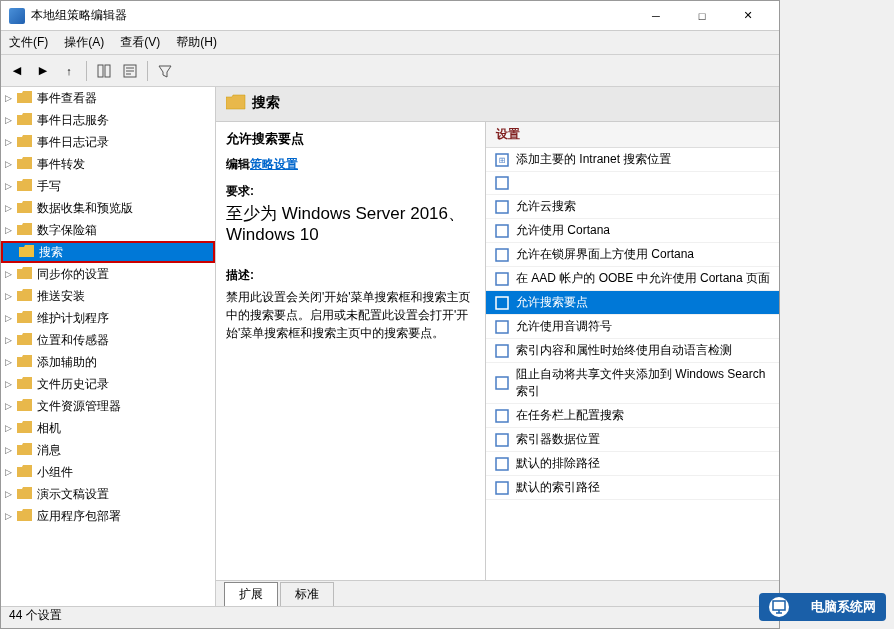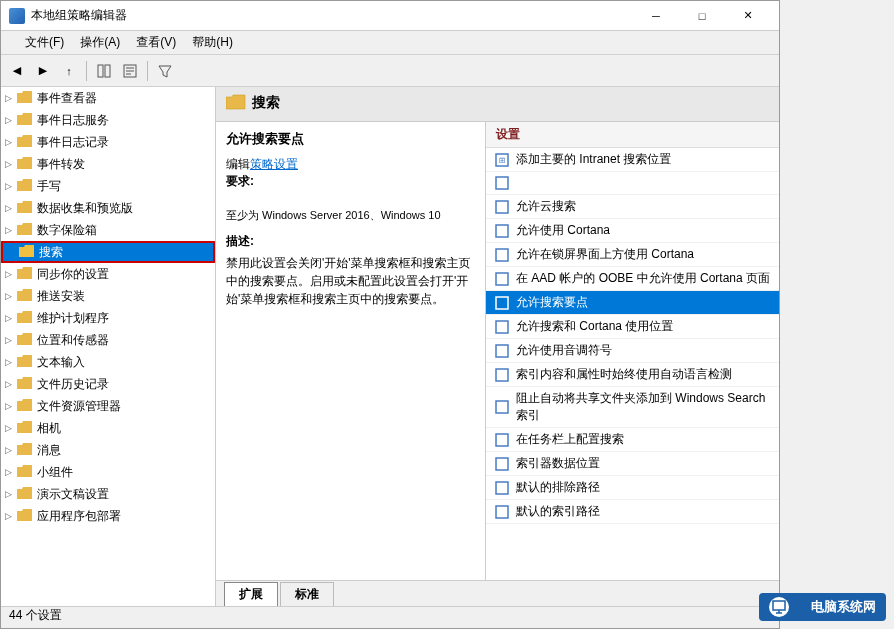--- a/index.html
+++ b/index.html
@@ -67,21 +67,21 @@
       align-items: center;
       justify-content: center;
     }
 
     
     .menu-bar {
       background: #f0f0f0;
       height: 24px;
       display: flex;
       align-items: center;
-      padding: 0 16px;
+      padding: 0 0;
       border-bottom: 1px solid #d0d0d0;
       flex-shrink: 0;
     }
 
     .menu-item {
       padding: 2px 8px;
       cursor: pointer;
       font-size: 12px;
       color: #000;
     }
@@ -218,27 +218,27 @@
       cursor: pointer;
       font-size: 12px;
       margin-bottom: 10px;
       display: block;
     }
 
     .desc-pane .req-label {
       font-size: 12px;
       font-weight: bold;
       color: #000;
-      margin-bottom: 18px;
+      margin-bottom: 2px;
     }
 
     .desc-pane .req-value {
-      font-size: 11px;
-      color: #000;
-      margin-bottom: 10px;
+      font-size: 17px;
+      color: #000;
+      margin-bottom: 22px;
     }
 
     .desc-pane .desc-label {
       font-size: 12px;
       font-weight: bold;
       color: #000;
       margin-bottom: 4px;
     }
 
     .desc-pane .desc-text {
@@ -306,21 +306,20 @@
     }
 
     .tab-btn {
       padding: 3px 14px;
       font-size: 12px;
       cursor: pointer;
       border: 1px solid #bbb;
       border-bottom: none;
       background: #f0f0f0;
       margin-right: 2px;
-      font-weight: bold;
     }
     .tab-btn.active {
       background: #fff;
       border-color: #888;
     }
 
     
     .status-bar {
       height: 22px;
       background: #f0f0f0;
@@ -547,21 +546,21 @@
         <span class="sidebar-item-label">位置和传感器</span>
       </div>
 
       <div class="sidebar-item">
         <span class="expand-arrow">▷</span>
         <span class="folder-icon folder-yellow">
           <svg width="16" height="14" viewBox="0 0 16 14">
               <path d="M0,3 L5,3 L6,1 L15,1 L15,13 L0,13 Z" fill="#e8b84b"></path>
             </svg>
         </span>
-        <span class="sidebar-item-label">文本输入</span>
+        <span class="sidebar-item-label">添加辅助的</span>
       </div>
 
       <div class="sidebar-item">
         <span class="expand-arrow">▷</span>
         <span class="folder-icon folder-yellow">
           <svg width="16" height="14" viewBox="0 0 16 14">
               <path d="M0,3 L5,3 L6,1 L15,1 L15,13 L0,13 Z" fill="#e8b84b"></path>
             </svg>
         </span>
         <span class="sidebar-item-label">文件历史记录</span>
@@ -639,21 +638,21 @@
               </svg>
           </span>
           <span class="panel-title-text">搜索</span>
         </div>
       </div>
 
       <div class="panel-body">
 
         <div class="desc-pane">
           <div class="policy-name">允许搜索要点</div>
-          <div style="font-size:12px; ">
+          <div style="font-size:12px; margin-bottom:10px;font-weight:bold;">
             <span>编辑</span><a class="edit-link" href="#" style="display:inline;">策略设置</a>
           </div>
           <div class="req-label">要求:</div>
           <div class="req-value">至少为 Windows Server 2016、Windows 10</div>
           <div class="desc-label">描述:</div>
           <div class="desc-text">禁用此设置会关闭'开始'菜单搜索框和搜索主页中的搜索要点。启用或未配置此设置会打开'开始'菜单搜索框和搜索主页中的搜索要点。</div>
         </div>
 
         <div class="settings-pane">
           <div class="settings-header">设置</div>
@@ -715,28 +714,20 @@
 
           <div class="settings-item selected">
             <span class="settings-item-icon">
               <svg width="14" height="14" viewBox="0 0 14 14">
                   <rect x="1" y="1" width="12" height="12" fill="none" stroke="#fff" stroke-width="1.5"></rect>
                 </svg>
             </span>
             <span class="settings-item-text">允许搜索要点</span>
           </div>
 
-          <div class="settings-item">
-            <span class="settings-item-icon">
-              <svg width="14" height="14" viewBox="0 0 14 14">
-                  <rect x="1" y="1" width="12" height="12" fill="none" stroke="#4a7ec5" stroke-width="1.5"></rect>
-                </svg>
-            </span>
-            <span class="settings-item-text">允许搜索和 Cortana 使用位置</span>
-          </div>
 
           <div class="settings-item">
             <span class="settings-item-icon">
               <svg width="14" height="14" viewBox="0 0 14 14">
                   <rect x="1" y="1" width="12" height="12" fill="none" stroke="#4a7ec5" stroke-width="1.5"></rect>
                 </svg>
             </span>
             <span class="settings-item-text">允许使用音调符号</span>
           </div>
 

